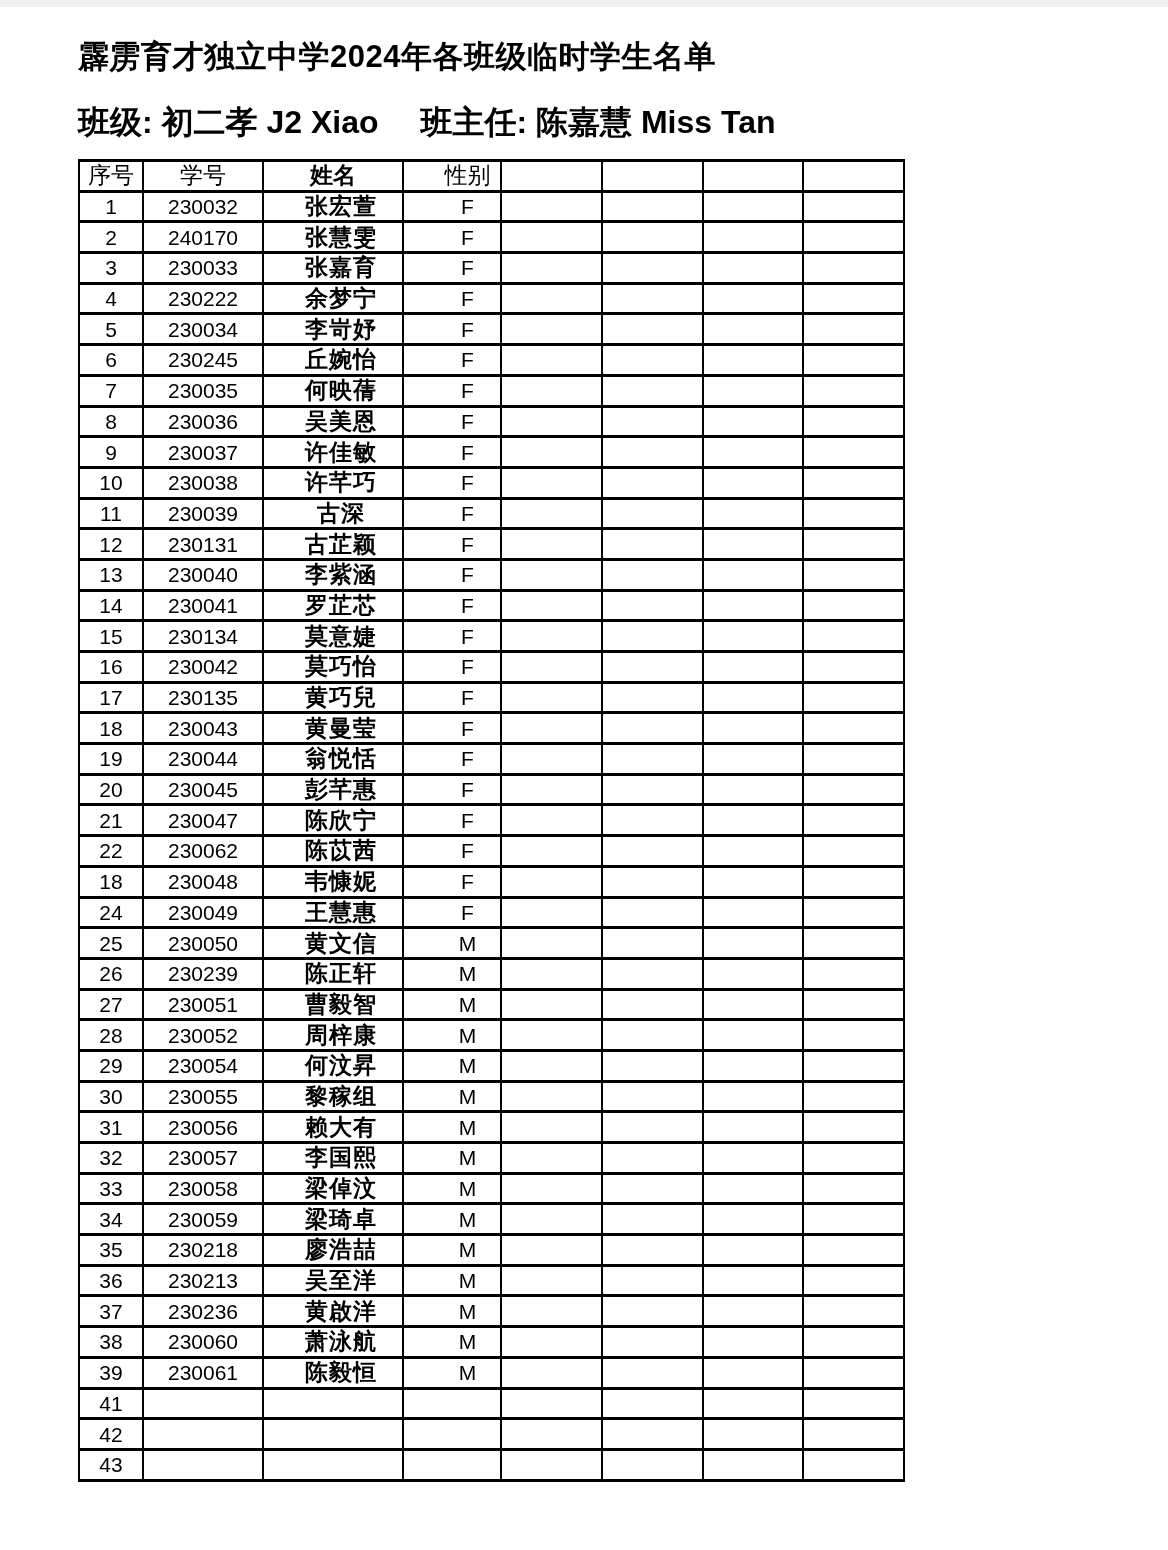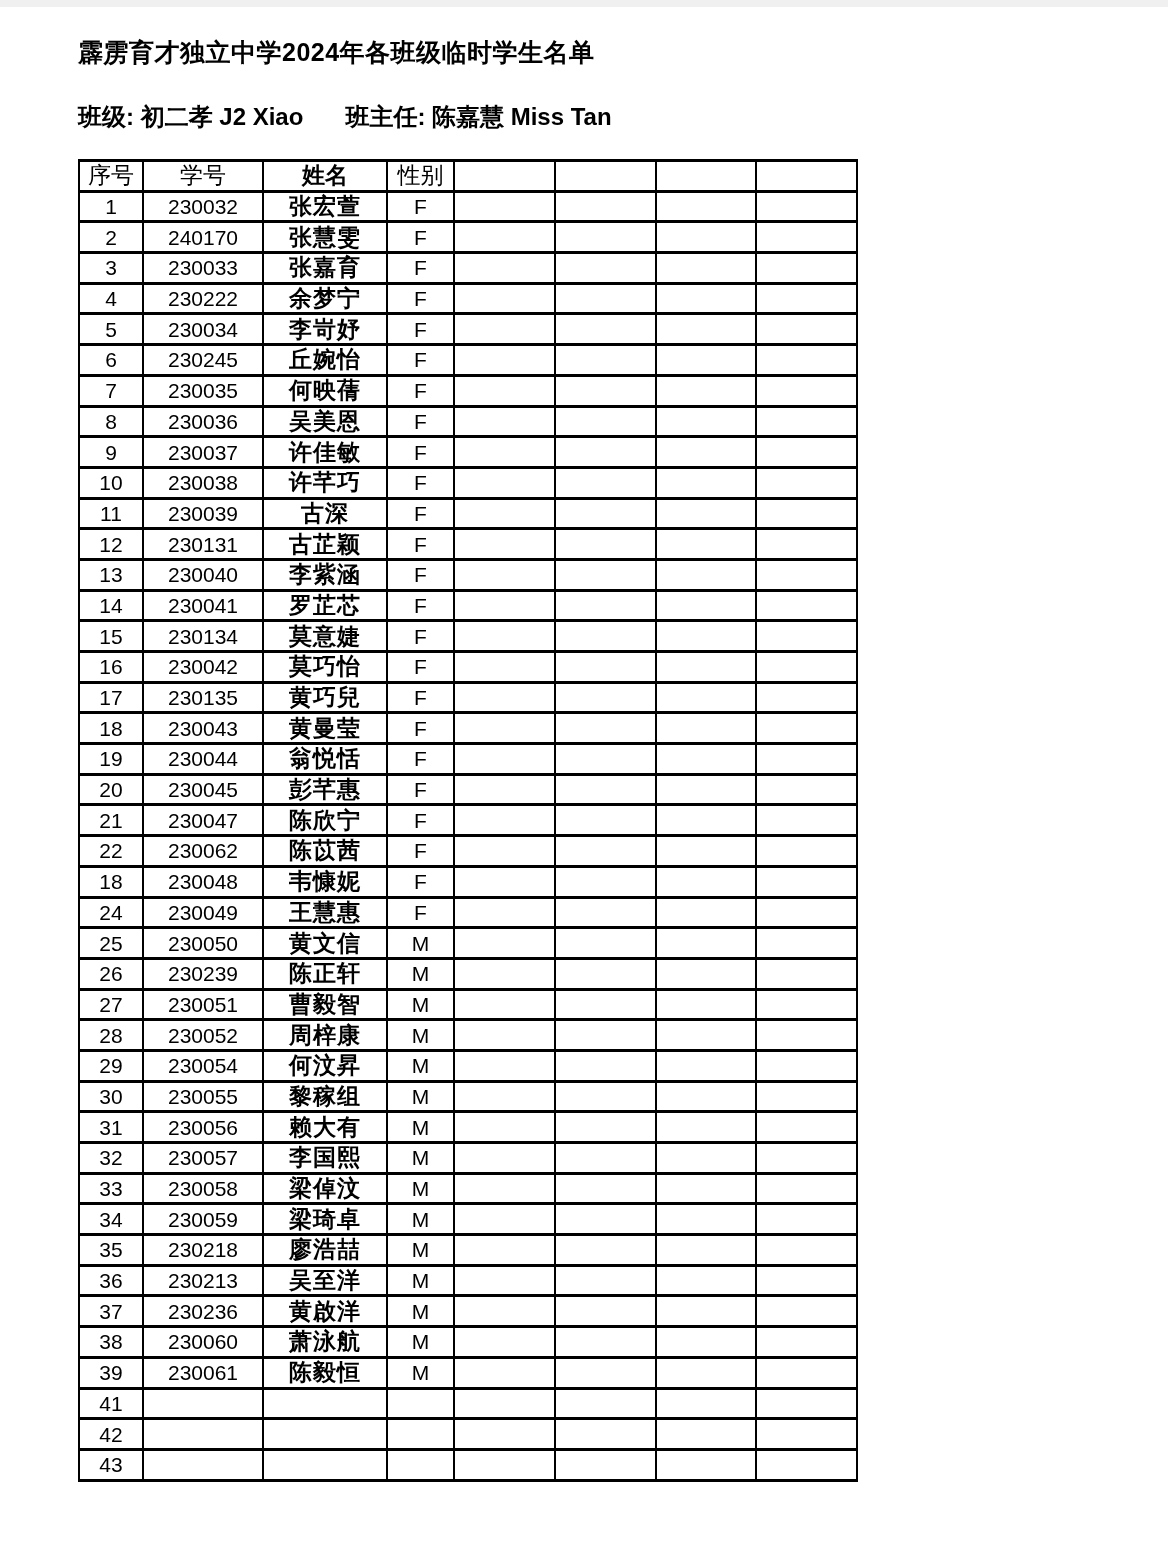--- a/index.html
+++ b/index.html
@@ -19,30 +19,30 @@
     position: absolute;
     top: 0; left: 0;
     width: 100%;
     height: 7px;
     background: #f0f0f0;
   }
   .page-title {
     position: absolute;
     left: 78px;
     top: 36px;
-    font-size: 25px;
+    font-size: 31px;
     font-weight: 700;
     letter-spacing: 0.5px;
     white-space: nowrap;
   }
   .class-line {
     position: absolute;
     left: 78px;
     top: 101px;
-    font-size: 24px;
+    font-size: 32px;
     font-weight: 700;
     white-space: nowrap;
   }
   .class-line .teacher {
     margin-left: 42px;
   }
   table.student-table {
     position: absolute;
     left: 78px;
     top: 159px;
@@ -65,31 +65,31 @@
     overflow: hidden;
     white-space: nowrap;
   }
   .student-table tr {
     height: 30.7px;
   }
   
   .student-table .w0 { width: 62px; }
   .student-table .w1 { width: 118px; }
   .student-table .w2 { width: 122px; font-weight: bold; }
-  .student-table .w3 { width: 65px; }
+  .student-table .w3 { width: 65px; padding-left: 31px; }
   .student-table .w4 { width: 99px; }
   .student-table .w5 { width: 99px; }
   .student-table .w6 { width: 98px; }
   .student-table .w7 { width: 99px; }
 
   .student-table th { font-size: 23px; margin-left: 16px; }
   .student-table td { font-size: 22px; }
   .student-table td.cell-no,
   .student-table td.cell-student_id { font-size: 21px; }
-  .student-table td.cell-name { font-size: 23px; letter-spacing: 1px; }
+  .student-table td.cell-name { font-size: 23px; letter-spacing: 1px; padding-left: 16px; }
   .student-table td.cell-gender { font-size: 21px; }
 </style>
 </head>
 <body>
 
 <div class="top-strip"></div>
 
 <div class="page-title">霹雳育才独立中学2024年各班级临时学生名单</div>
 
 <div class="class-line">

